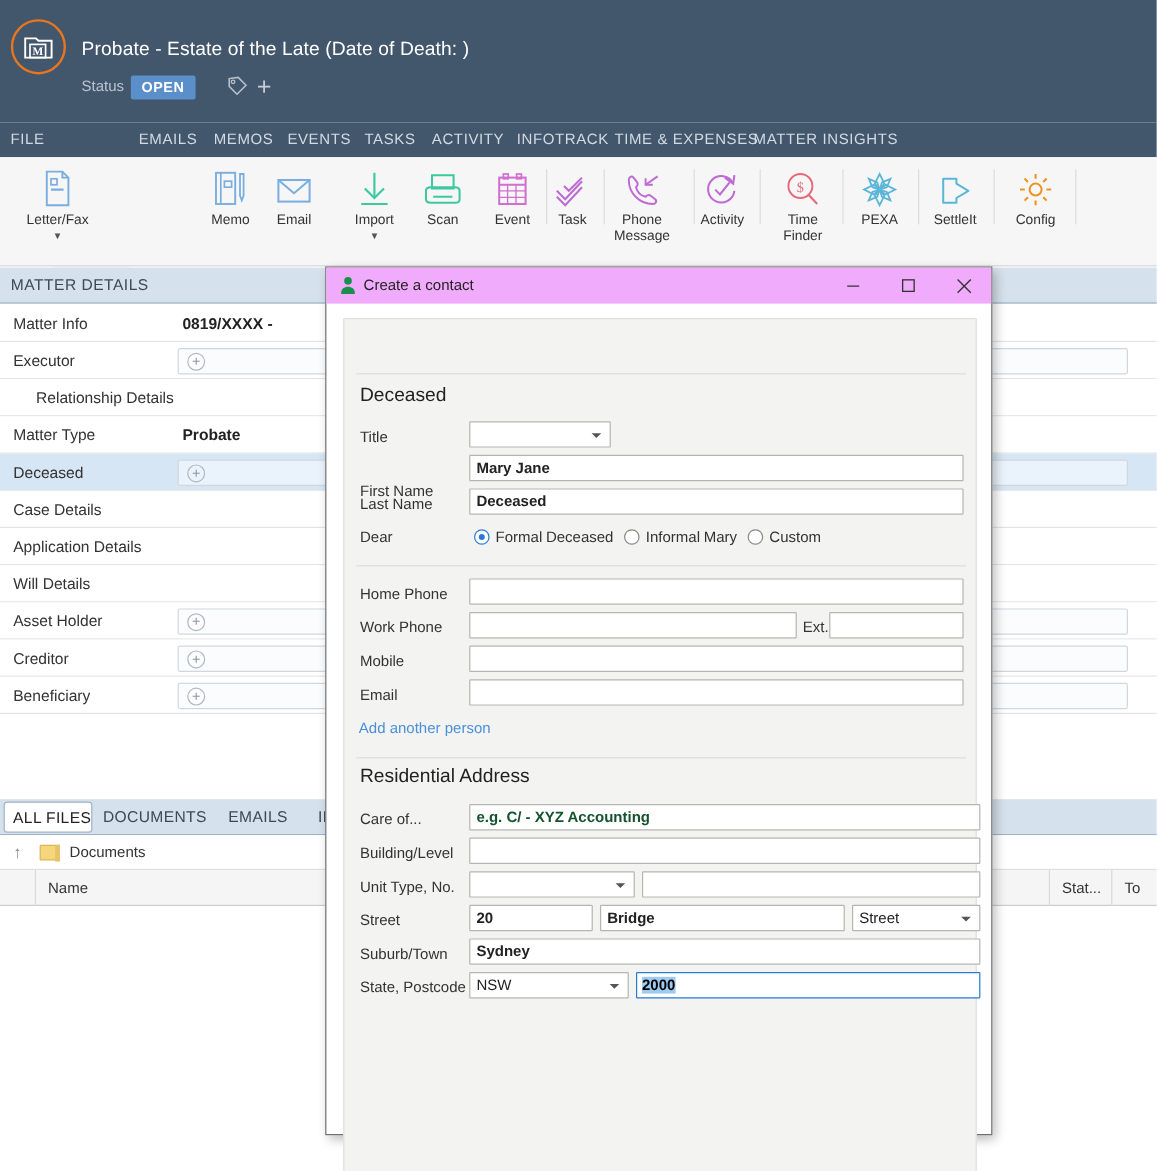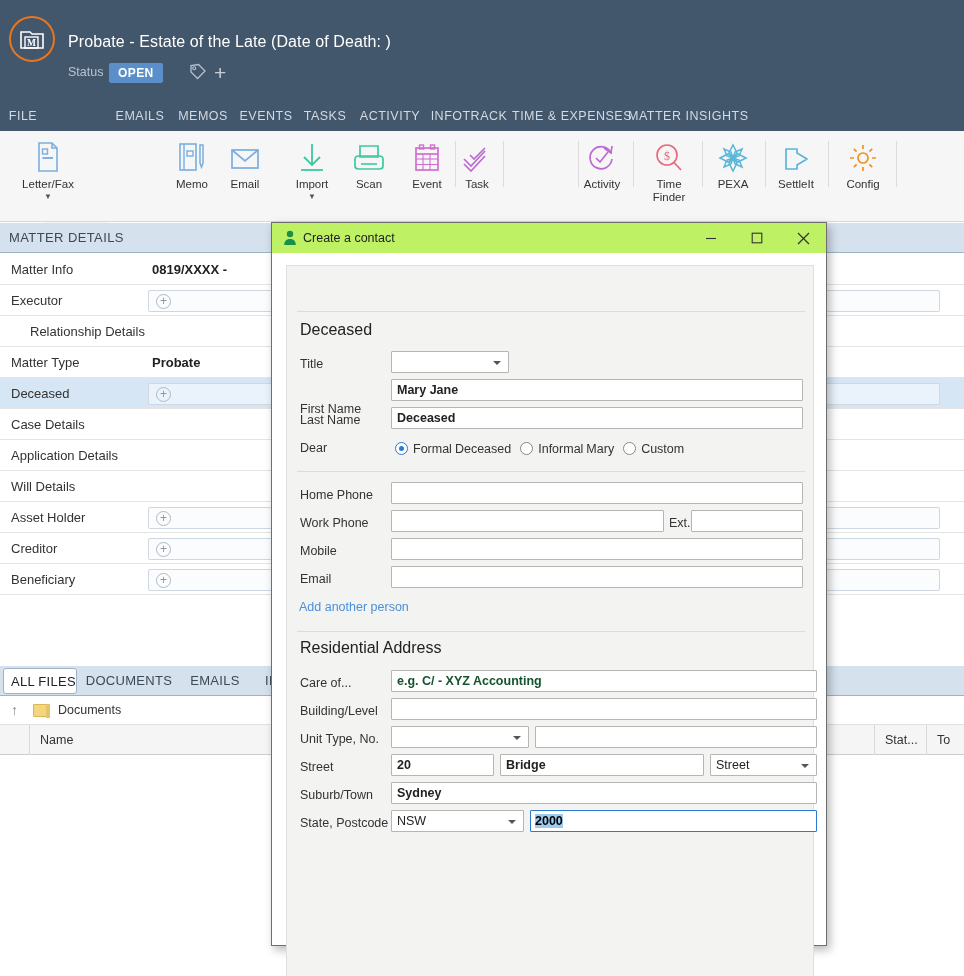--- a/index.html
+++ b/index.html
@@ -133,21 +133,21 @@
   .fbody { position:absolute; left:0; top:755px; width:964px; height:221px; background:#fff; }
 
   
   .modal {
     position:absolute; left:271px; top:222px; width:556px; height:724px;
     background:#ffffff; border:1px solid #6f6f6f;
     box-shadow: 3px 4px 9px rgba(0,0,0,0.28);
   }
   .modal-title {
     position:absolute; left:0; top:0; width:100%; height:30px;
-    background:#bef264;
+    background:#f0abfc;
   }
   .mt-icon { position:absolute; left:11px; top:7px; }
   .mt-text { position:absolute; left:31px; top:0; height:30px; line-height:30px;
     font-size:12.5px; color:#222; }
   .mt-btn {
     position:absolute; top:0; width:46px; height:30px;
     display:flex; align-items:center; justify-content:center;
     color:#333;
   }
   .mt-min { right:92px; } .mt-max { right:46px; } .mt-close { right:0px; }
@@ -318,20 +318,31 @@
         <div class="ic">
           <svg width="32" height="28" viewBox="0 0 32 28">
             <g fill="none" stroke="#bd6ad4" stroke-width="1.7">
               <path d="M3,14 L10,21 L24,6"></path>
               <path d="M3,19 L10,26 L24,11"></path>
               <path d="M9,10 L13,14 L24,3"></path>
             </g>
           </svg>
         </div>
         <div class="lbl" style="white-space: pre-line;">Task</div>
+      </div>
+      <div class="rb" style="left: 485px; width: 100px;">
+        <div class="ic">
+          <svg width="32" height="30" viewBox="0 0 32 30">
+            <path d="M5,7 C5,5 7,3 9,5 L12,9 C13,10.5 12,12 11,13 C12,17 15,20 19,21 C20,20 21.5,19 23,20 L27,23 C29,25 27,27 25,27 C14,27 5,18 5,7 Z" fill="none" stroke="#bd6ad4" stroke-width="1.6"></path>
+            <path d="M29,4 L19,11" fill="none" stroke="#bd6ad4" stroke-width="1.6"></path>
+            <path d="M19,5.5 L19,11 L25,11" fill="none" stroke="#bd6ad4" stroke-width="1.6"></path>
+          </svg>
+        </div>
+        <div class="lbl" style="white-space: pre-line;">Phone
+Message</div>
       </div>
       <div class="rb" style="left: 552px; width: 100px;">
         <div class="ic">
           <svg width="30" height="30" viewBox="0 0 30 30">
             <path d="M24,10 A11,11 0 1 0 25,16" fill="none" stroke="#bd6ad4" stroke-width="1.7"></path>
             <path d="M17,5 L24,10 L25,3" fill="none" stroke="#bd6ad4" stroke-width="1.7"></path>
             <path d="M9,15 L13,19 L21,9" fill="none" stroke="#bd6ad4" stroke-width="1.7"></path>
           </svg>
         </div>
         <div class="lbl" style="white-space: pre-line;">Activity</div>

